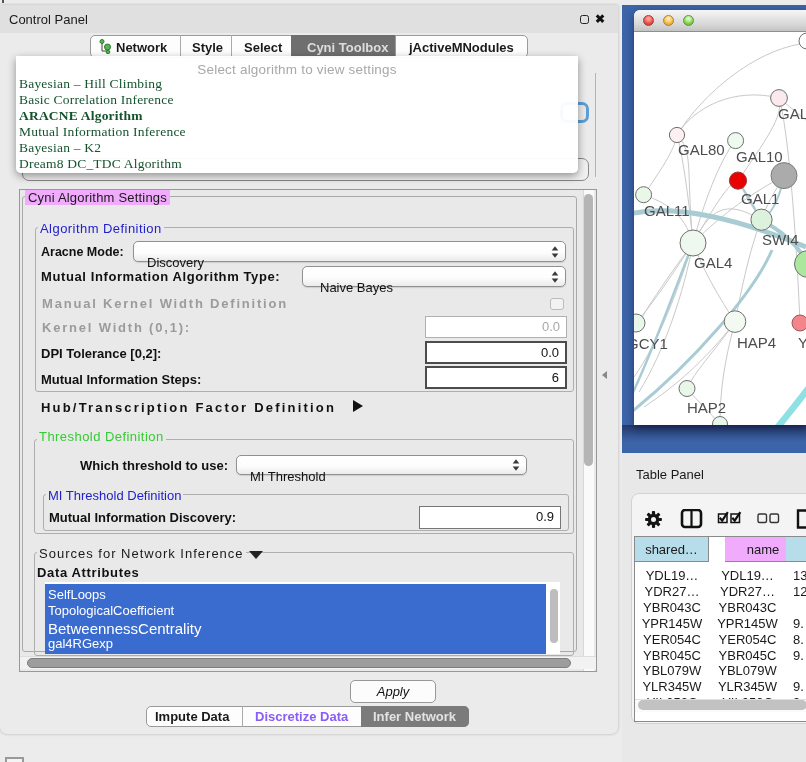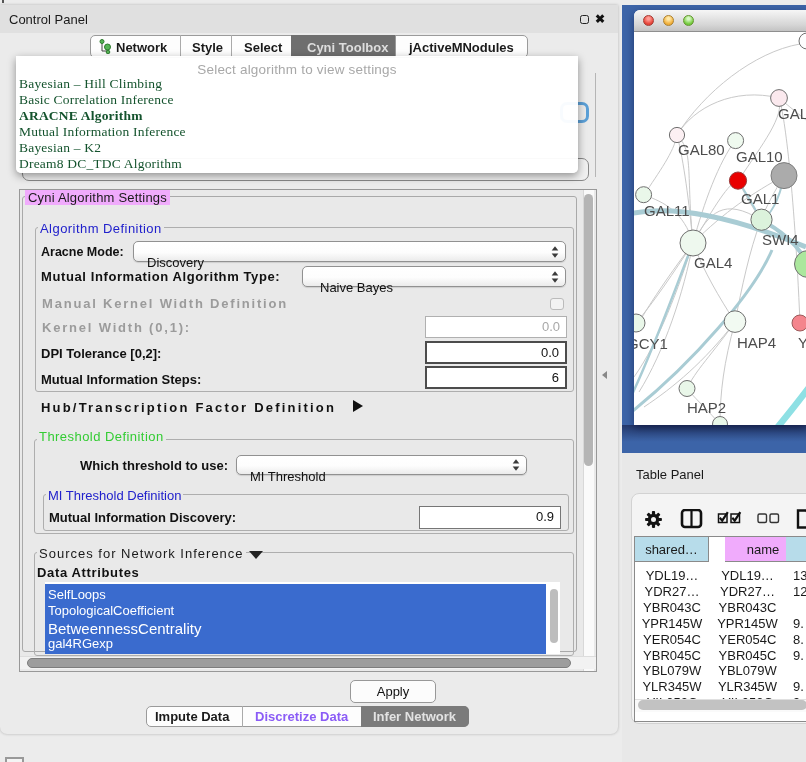--- a/index.html
+++ b/index.html
@@ -116,21 +116,21 @@
   <div style="position:absolute;left:3px;top:4.5px;font-size:13px;color:#fff;">SelfLoops</div>
   <div style="position:absolute;left:3px;top:21px;font-size:13px;color:#fff;">TopologicalCoefficient</div>
   <div style="position:absolute;left:3px;top:37.5px;font-size:15px;color:#fff;">BetweennessCentrality</div>
   <div style="position:absolute;left:3px;top:54px;font-size:13px;color:#fff;">gal4RGexp</div>
   <div style="position:absolute;left:505px;top:7px;width:8px;height:54px;background:#bdbdbd;border-radius:4px;"></div>
 </div>
 
 <div class="abs" style="left:20px;top:656px;width:576px;height:13px;background:#f2f2f2;border-top:1px solid #ddd;box-sizing:border-box;"></div>
 <div class="abs" style="left:27px;top:657.5px;width:544px;height:10px;background:#9d9d9d;border:1px solid #7d7d7d;border-radius:5px;box-sizing:border-box;"></div>
 
-<div class="abs" style="left:350px;top:680px;width:86px;height:23px;background:#fcfcfc;border:1px solid #989898;border-radius:5px;box-sizing:border-box;text-align:center;font-size:13px;line-height:21px;color:#111;">Apply</div>
+<div class="abs" style="left:350px;top:680px;width:86px;height:23px;background:#fcfcfc;border:1px solid #989898;border-radius:5px;box-sizing:border-box;text-align:center;font-size:13px;line-height:21px;color:#111;font-style:italic;">Apply</div>
 
 <div class="abs" style="left:146px;top:706px;width:323px;height:21px;background:#fdfdfd;border:1px solid #9a9a9a;border-radius:5px;box-sizing:border-box;"></div>
 <div class="abs" style="left:361px;top:706px;width:108px;height:21px;background:#7b7b7b;border-radius:0 5px 5px 0;box-sizing:border-box;"></div>
 <div class="abs" style="left:242px;top:706px;width:1px;height:21px;background:#aaa;"></div>
 <div class="abs" style="left:155px;top:709px;font-size:13px;font-weight:bold;color:#1a1a1a;">Impute Data</div>
 <div class="abs" style="left:255px;top:709px;font-size:13px;font-weight:bold;color:#8b5cf6;">Discretize Data</div>
 <div class="abs" style="left:373px;top:709px;font-size:13px;font-weight:bold;color:#e3e3e3;">Infer Network</div>
 
 <div class="abs" style="left:5px;top:757px;width:19px;height:10px;background:#f4f4f4;border:2px solid #999;box-sizing:border-box;"></div>
 

